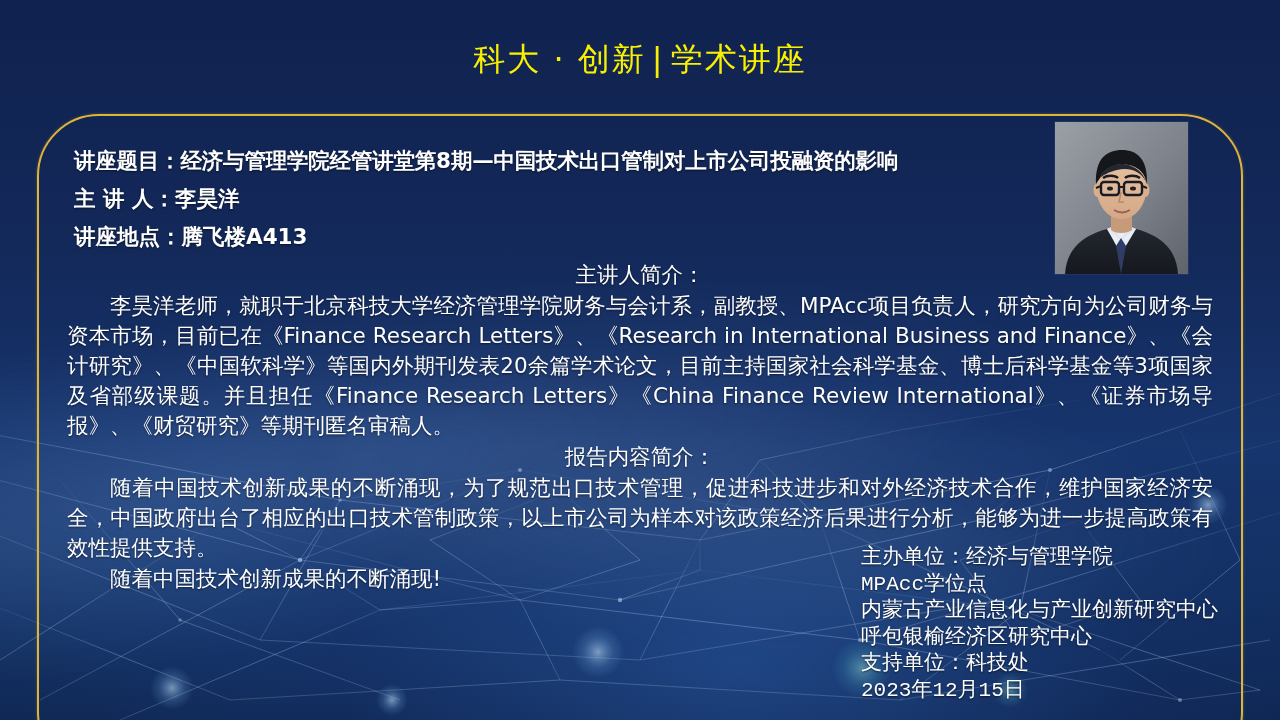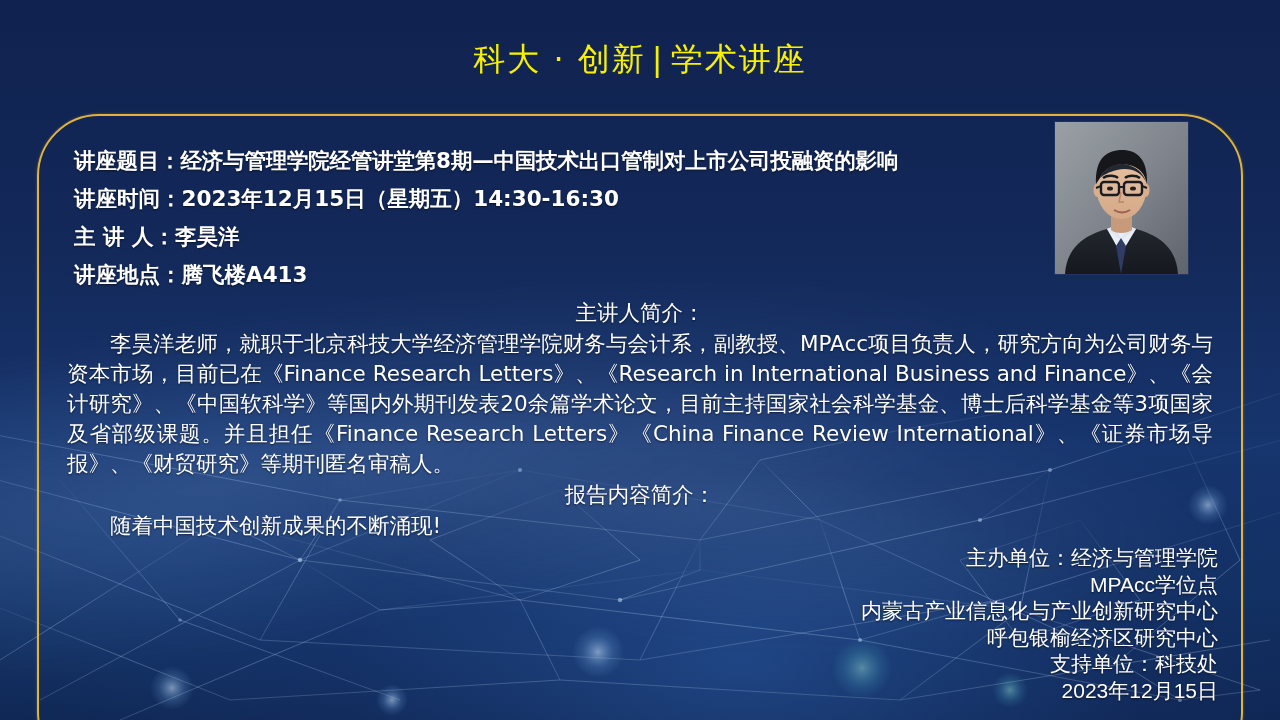--- a/index.html
+++ b/index.html
@@ -116,26 +116,26 @@
     background: linear-gradient(150deg, #8e9297 0%, #7d8289 40%, #6e737a 100%);
     box-shadow: 0 0 0 1px rgba(255,255,255,0.06);
   }
   .portrait svg { display: block; width: 100%; height: 100%; }
 
   
   .footer {
     position: absolute;
     right: 62px;
     bottom: 16px;
-    text-align: right;
+    text-align: left;
     color: #ffffff;
     font-size: 21px;
     line-height: 26.5px;
     text-shadow: 0 1px 2px rgba(0,0,0,0.6);
-    font-family: Liberation Sans, sans-serif;
+    font-family: Liberation Mono, monospace;
   }
   .footer div { white-space: nowrap; }
 </style>
 </head>
 <body>
 
 <div id="poster">
 
   <div class="bg-base"></div>
   <div class="bg-noise"></div>
@@ -266,33 +266,31 @@
       <path d="M66 70 L64 80 L69 80" stroke="#b8876a" stroke-width="1.6" fill="none"></path>
       <path d="M59 88 C64 91 70 91 75 88" stroke="#9e5f51" stroke-width="2" fill="none"></path>
     </svg>
   </div>
 
   <div class="content">
     <p class="label-line line topic-line">
       <span>讲座题目：</span><span>经济与管理学院经管讲堂第8期—中国技术出口管制对上市公司投融资的影响</span>
     </p>
     <p class="label-line line">
-      <span>讲座时间：</span><span>2023年12月15日（星期五）14:30-16:30</span>
-    </p>
-    <p class="label-line line">
       <span>主 讲 人：</span><span>李昊洋</span>
     </p>
     <p class="label-line line">
       <span>讲座地点：</span><span>腾飞楼A413</span>
     </p>
 
     <p class="block-head">主讲人简介：</p>
     <p class="para">李昊洋老师，就职于北京科技大学经济管理学院财务与会计系，副教授、MPAcc项目负责人，研究方向为公司财务与资本市场，目前已在《Finance Research Letters》、《Research in International Business and Finance》、《会计研究》、《中国软科学》等国内外期刊发表20余篇学术论文，目前主持国家社会科学基金、博士后科学基金等3项国家及省部级课题。并且担任《Finance Research Letters》《China Finance Review International》、《证券市场导报》、《财贸研究》等期刊匿名审稿人。</p>
 
     <p class="block-head">报告内容简介：</p>
+    <p class="para">随着中国技术创新成果的不断涌现，为了规范出口技术管理，促进科技进步和对外经济技术合作，维护国家经济安全，中国政府出台了相应的出口技术管制政策，以上市公司为样本对该政策经济后果进行分析，能够为进一步提高政策有效性提供支持。</p>
     <p class="para">随着中国技术创新成果的不断涌现!</p>
   </div>
 
   <div class="footer">
     <div>主办单位：经济与管理学院</div>
     <div>MPAcc学位点</div>
     <div>内蒙古产业信息化与产业创新研究中心</div>
     <div>呼包银榆经济区研究中心</div>
     <div>支持单位：科技处</div>
     <div>2023年12月15日</div>

